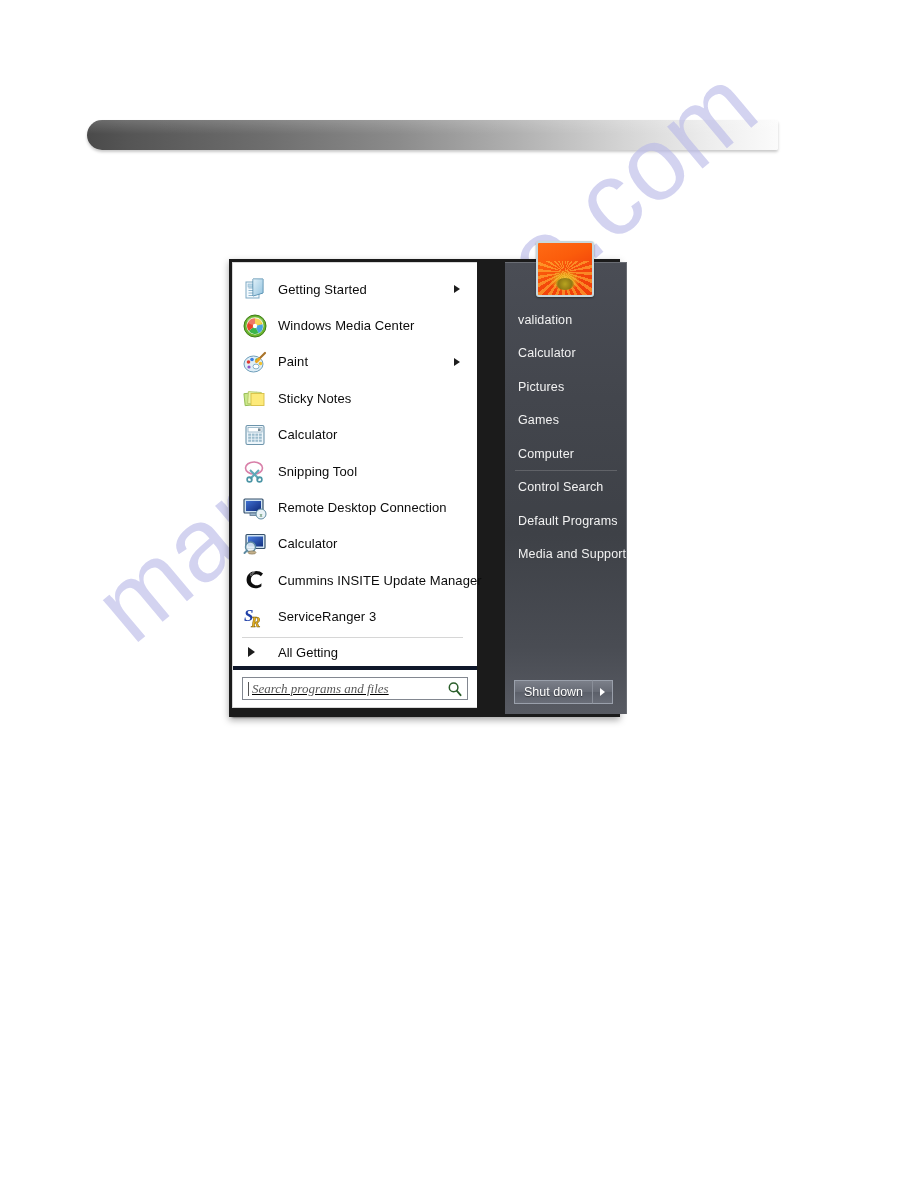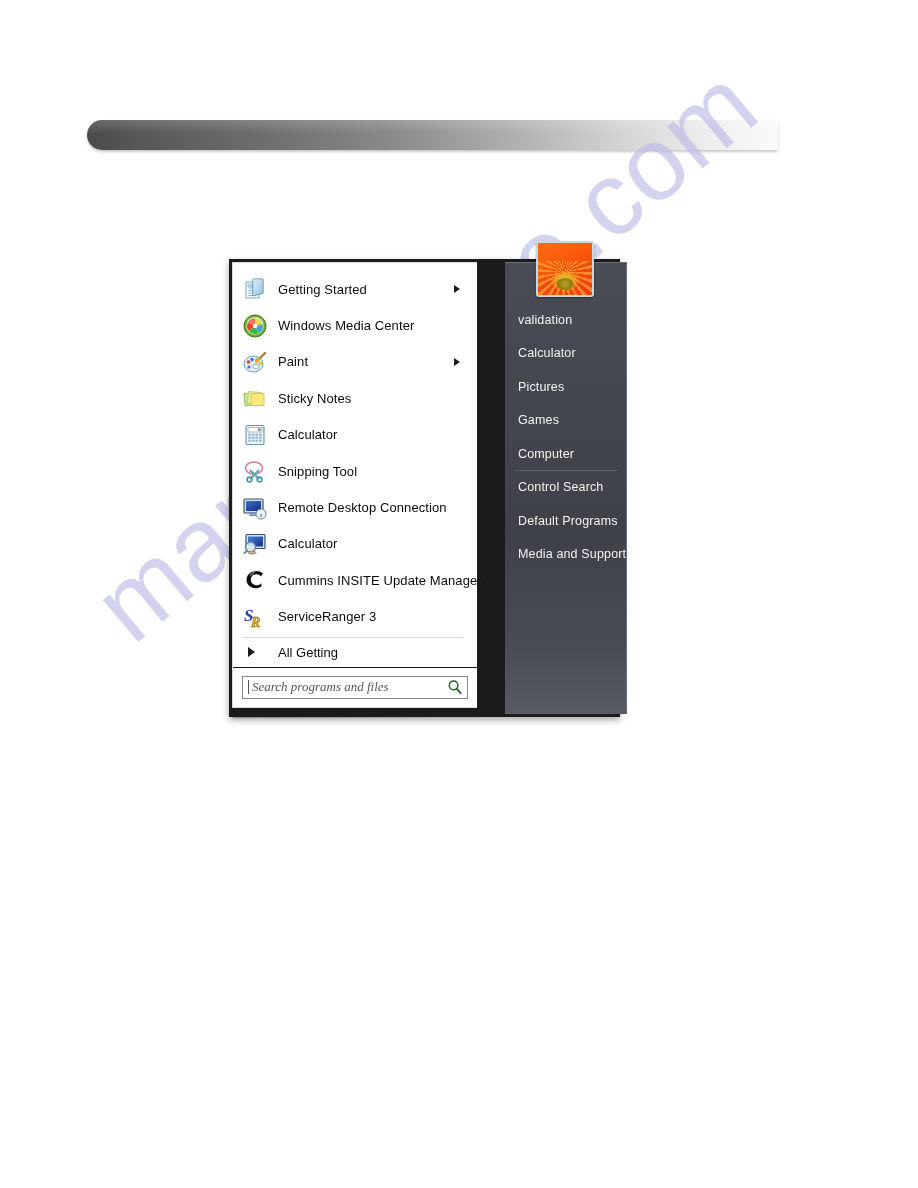--- a/index.html
+++ b/index.html
@@ -163,25 +163,26 @@
     margin-right: 23px;
     margin-left: 6px;
   }
   .ap-label {
     font-size: 13px;
     color: #0b0b0b;
   }
 
   .search-area {
     height: 46px;
-    border-top: 1px solid #0f172a;
+    border-top: 4px solid #0f172a;
     display: flex;
     align-items: center;
     padding: 0 9px 0 9px;
     box-sizing: border-box;
+    text-decoration: underline;
   }
   .search-box {
     flex: 1 1 auto;
     height: 23px;
     border: 1px solid #828790;
     background: #ffffff;
     display: flex;
     align-items: center;
     padding: 0 4px 0 5px;
     box-sizing: border-box;
@@ -574,15 +575,23 @@
         <span>Control Search</span>
       </div>
       <div class="place-item">
         <span>Default Programs</span>
       </div>
       <div class="place-item">
         <span>Media and Support</span>
       </div>
     </div>
 
+    <div class="shutdown-area">
+      <div class="shutdown-group">
+        <div class="shutdown-btn">Shut down</div>
+        <div class="shutdown-more">
+          <i></i>
+        </div>
+      </div>
+    </div>
 
   </div>
 </div>
 
 </body></html>

